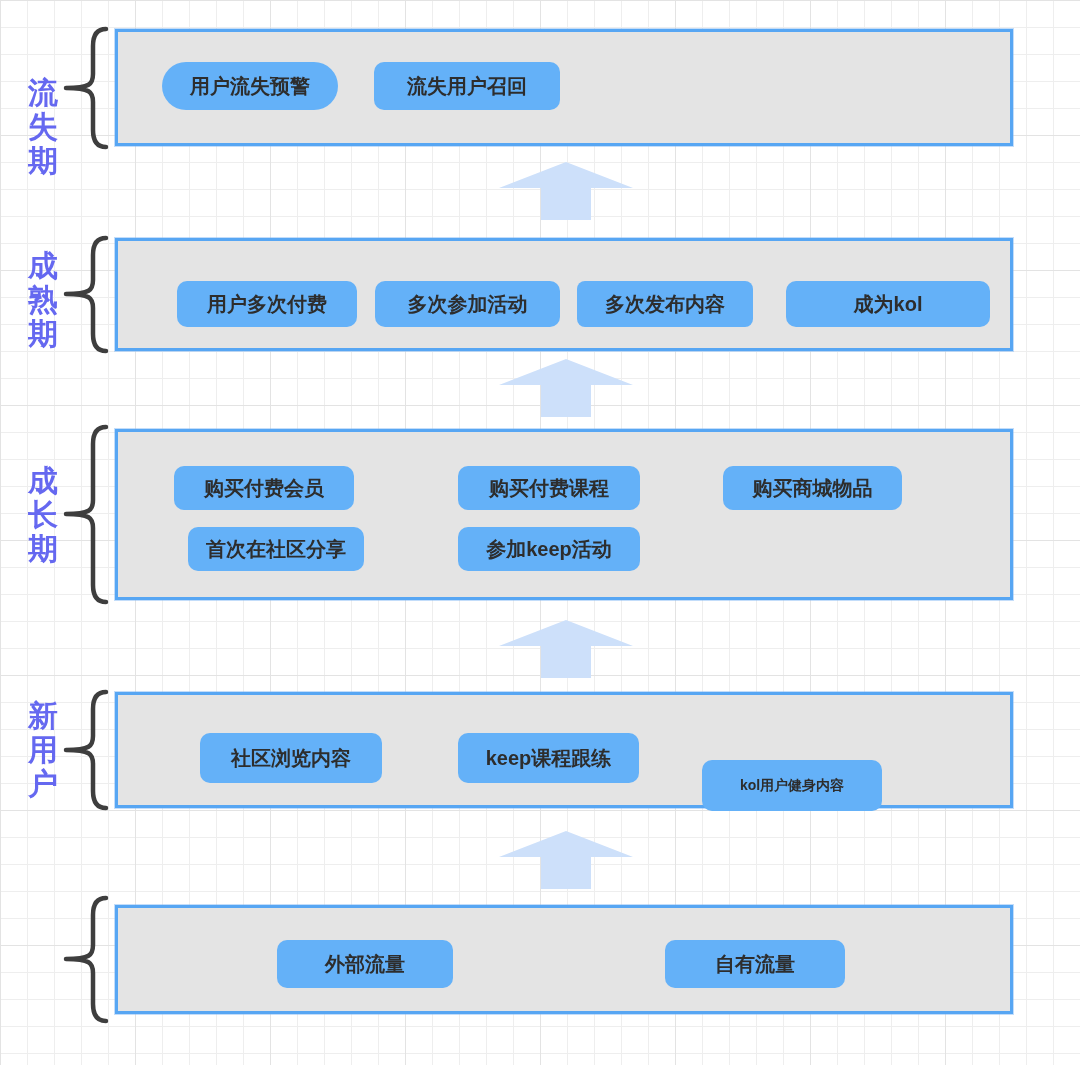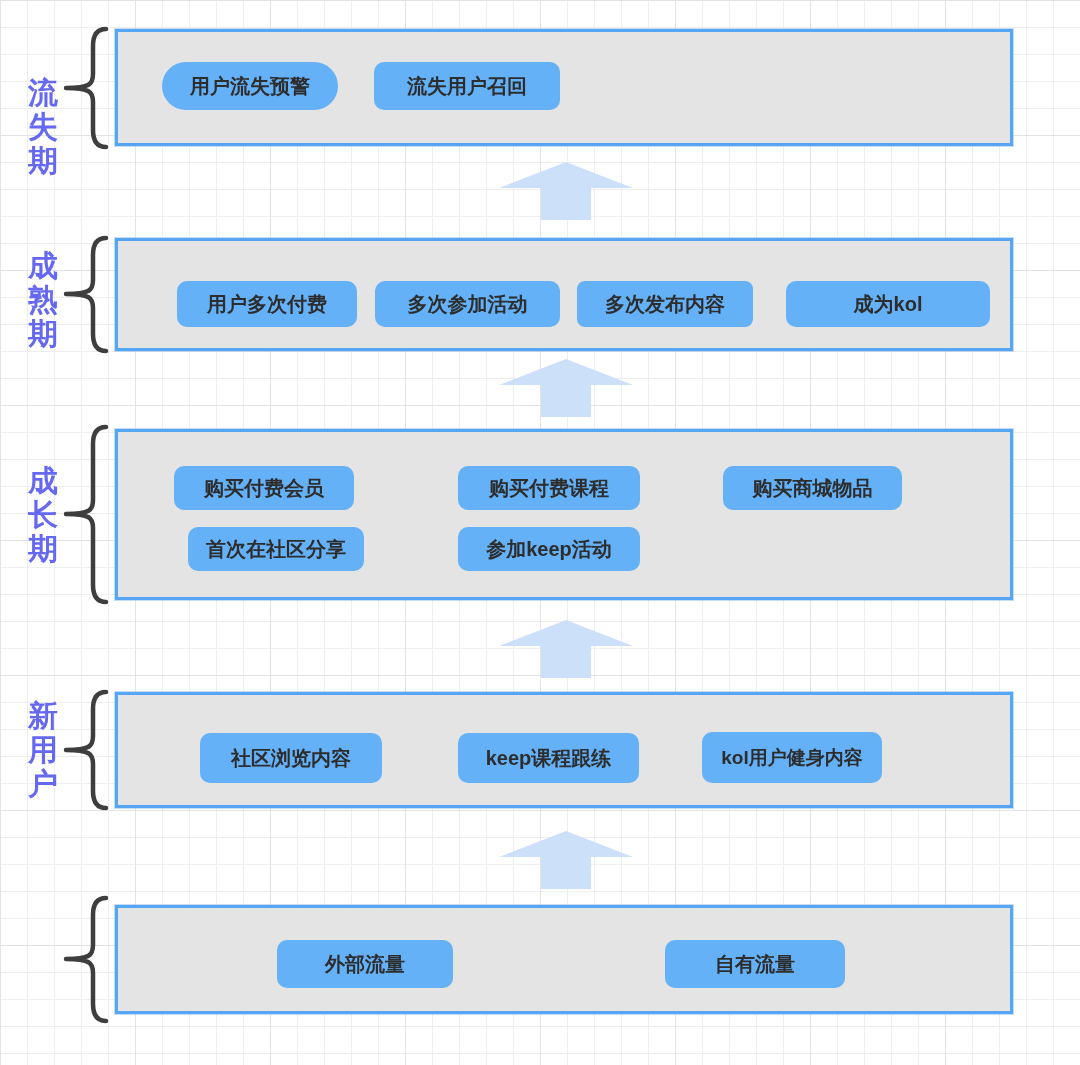--- a/index.html
+++ b/index.html
@@ -32,21 +32,21 @@
     border-radius:10px;
     color:#2d2d2d;
     font-size:20px;
     font-weight:600;
     display:flex;align-items:center;justify-content:center;
     text-align:center;
     line-height:1.22;
     padding:0 6px;
     box-sizing:border-box;
   }
-  .chip.small-text{font-size:19px;}
+  .chip.small-text{font-size:14px;margin-top:28px;}
   .stage-label{
     position:absolute;
     left:24px;width:38px;
     color:#6568f0;
     font-size:30px;
     font-weight:bold;
     line-height:34px;
     text-align:center;
     word-break:break-all;
   }

